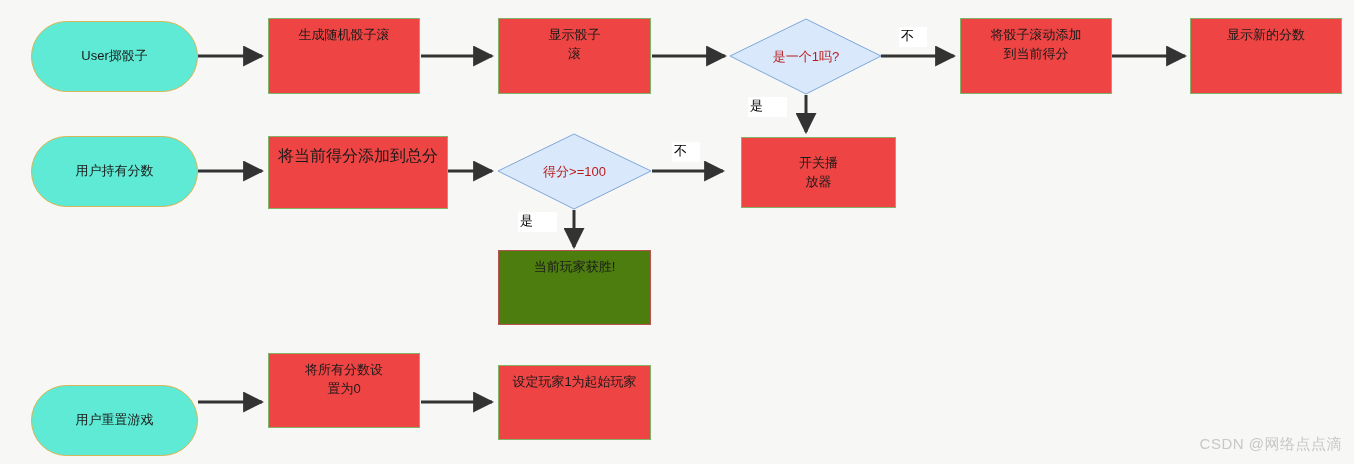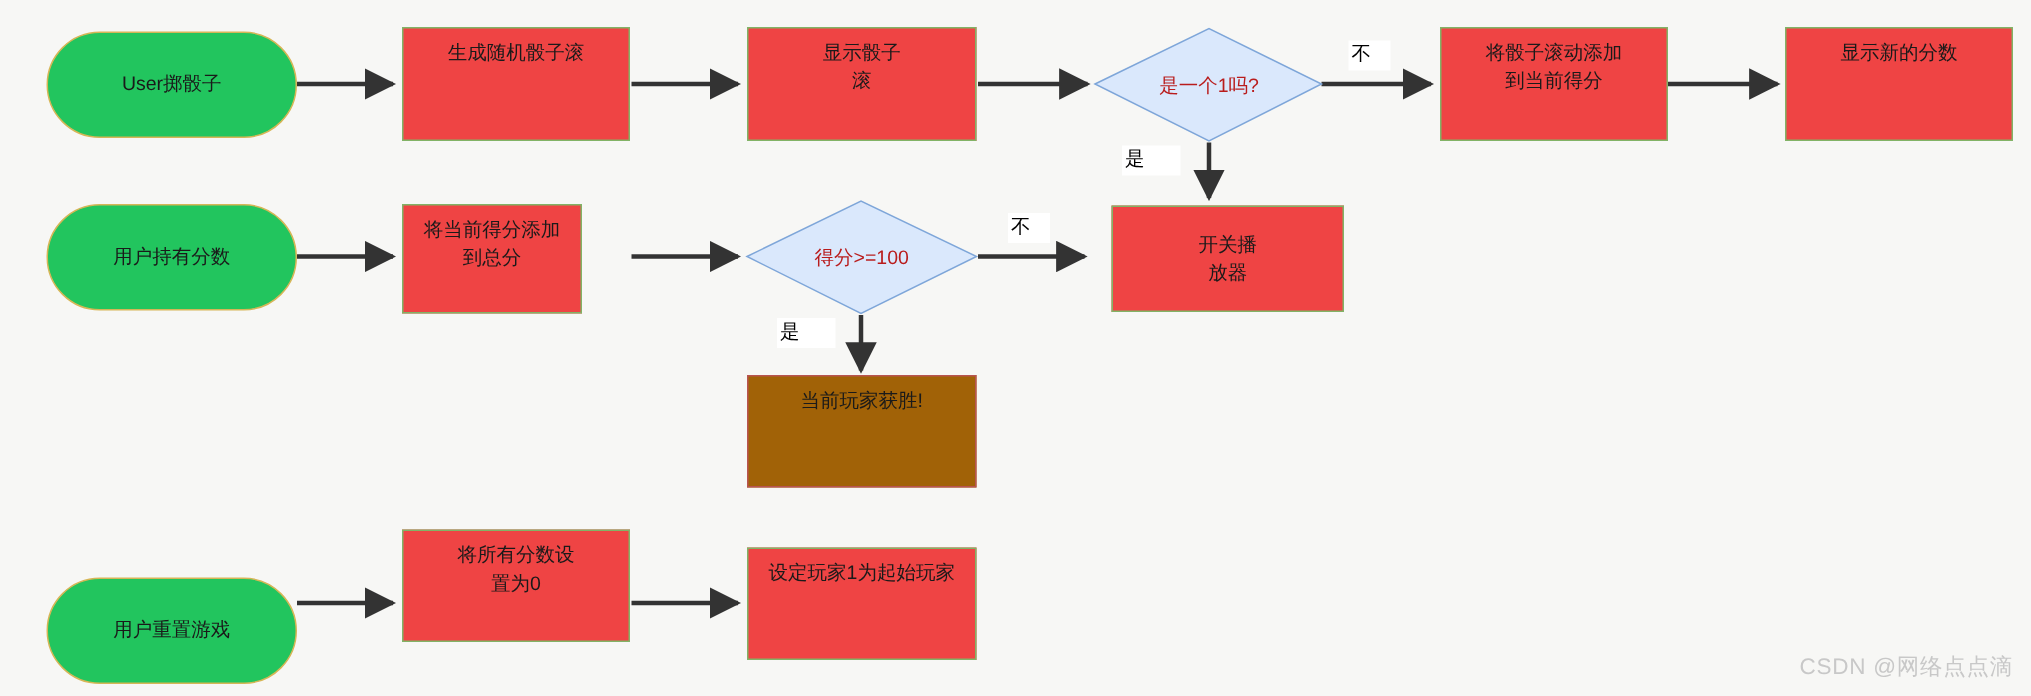--- a/index.html
+++ b/index.html
@@ -32,27 +32,27 @@
     padding: 7px 9px;
     overflow: hidden;
   }
   .node.proc {
     background: #ef4444;
     border: 1px solid #82b366;
     align-items: flex-start;
   }
   .node.proc.mid { align-items: center; margin-left: 13px; }
   .node.term {
-    background: #22c55e;
+    background: #5eead4;
     border: 1px solid #d6b656;
     border-radius: 999px;
     align-items: center;
   }
   .node.result {
-    background: #a16207;
+    background: #4d7c0f;
     border: 1px solid #b85450;
     align-items: flex-start;
   }
   .node .txt {
     display: block;
     width: 100%;
     white-space: pre-line;
   }
   .diamond {
     position: absolute;
@@ -144,21 +144,21 @@
 </div>
 
 <div class="node proc" style="left:1190px; top:18px; width:152px; height:76px;">
   <span class="txt">显示新的分数</span>
 </div>
 
 <div class="node term" style="left:31px; top:136px; width:167px; height:71px;">
   <span class="txt">用户持有分数</span>
 </div>
 
-<div class="node proc" style="left:268px; top:136px; width:120px; height:73px; font-size:13px;">
+<div class="node proc" style="left:268px; top:136px; width:180px; height:73px; font-size:16px;">
   <span class="txt">将当前得分添加到总分</span>
 </div>
 
 <div class="diamond" style="left:498px; top:134px; width:153px; height:76px;">
   <span class="txt">得分&gt;=100</span>
 </div>
 
 <div class="node proc mid" style="left:728px; top:137px; width:155px; height:71px;">
   <span class="txt">开关播
 放器</span>

